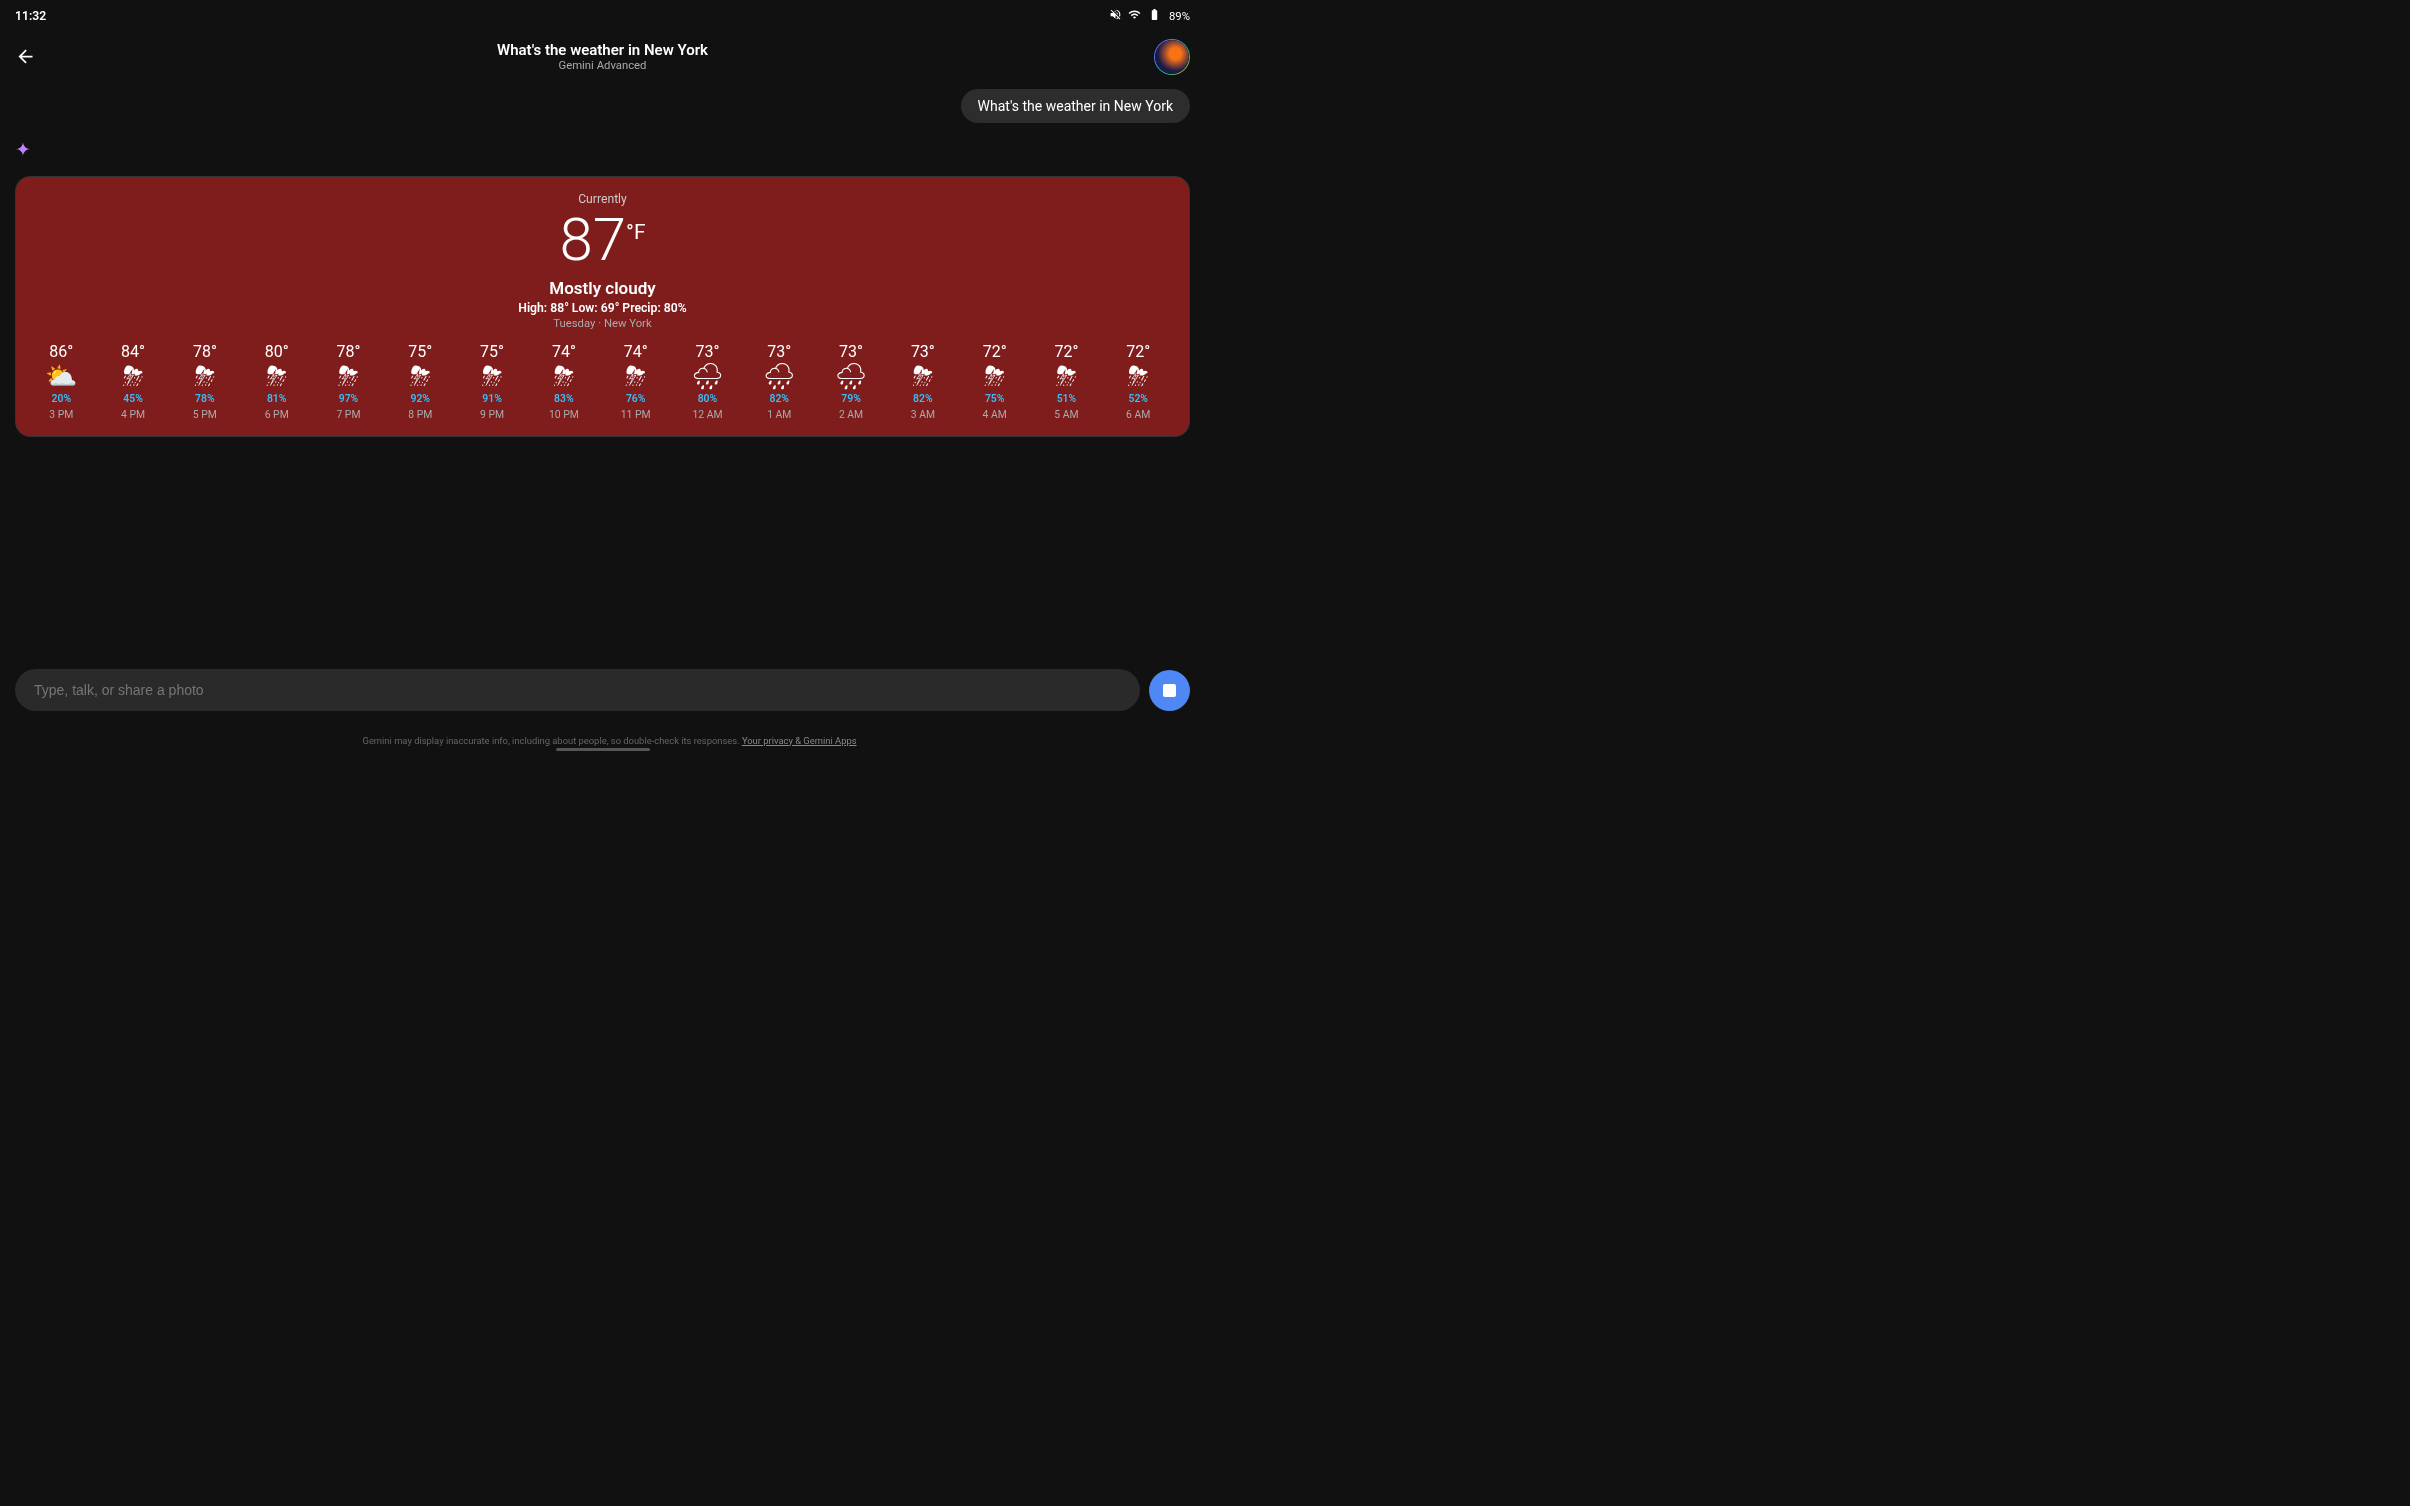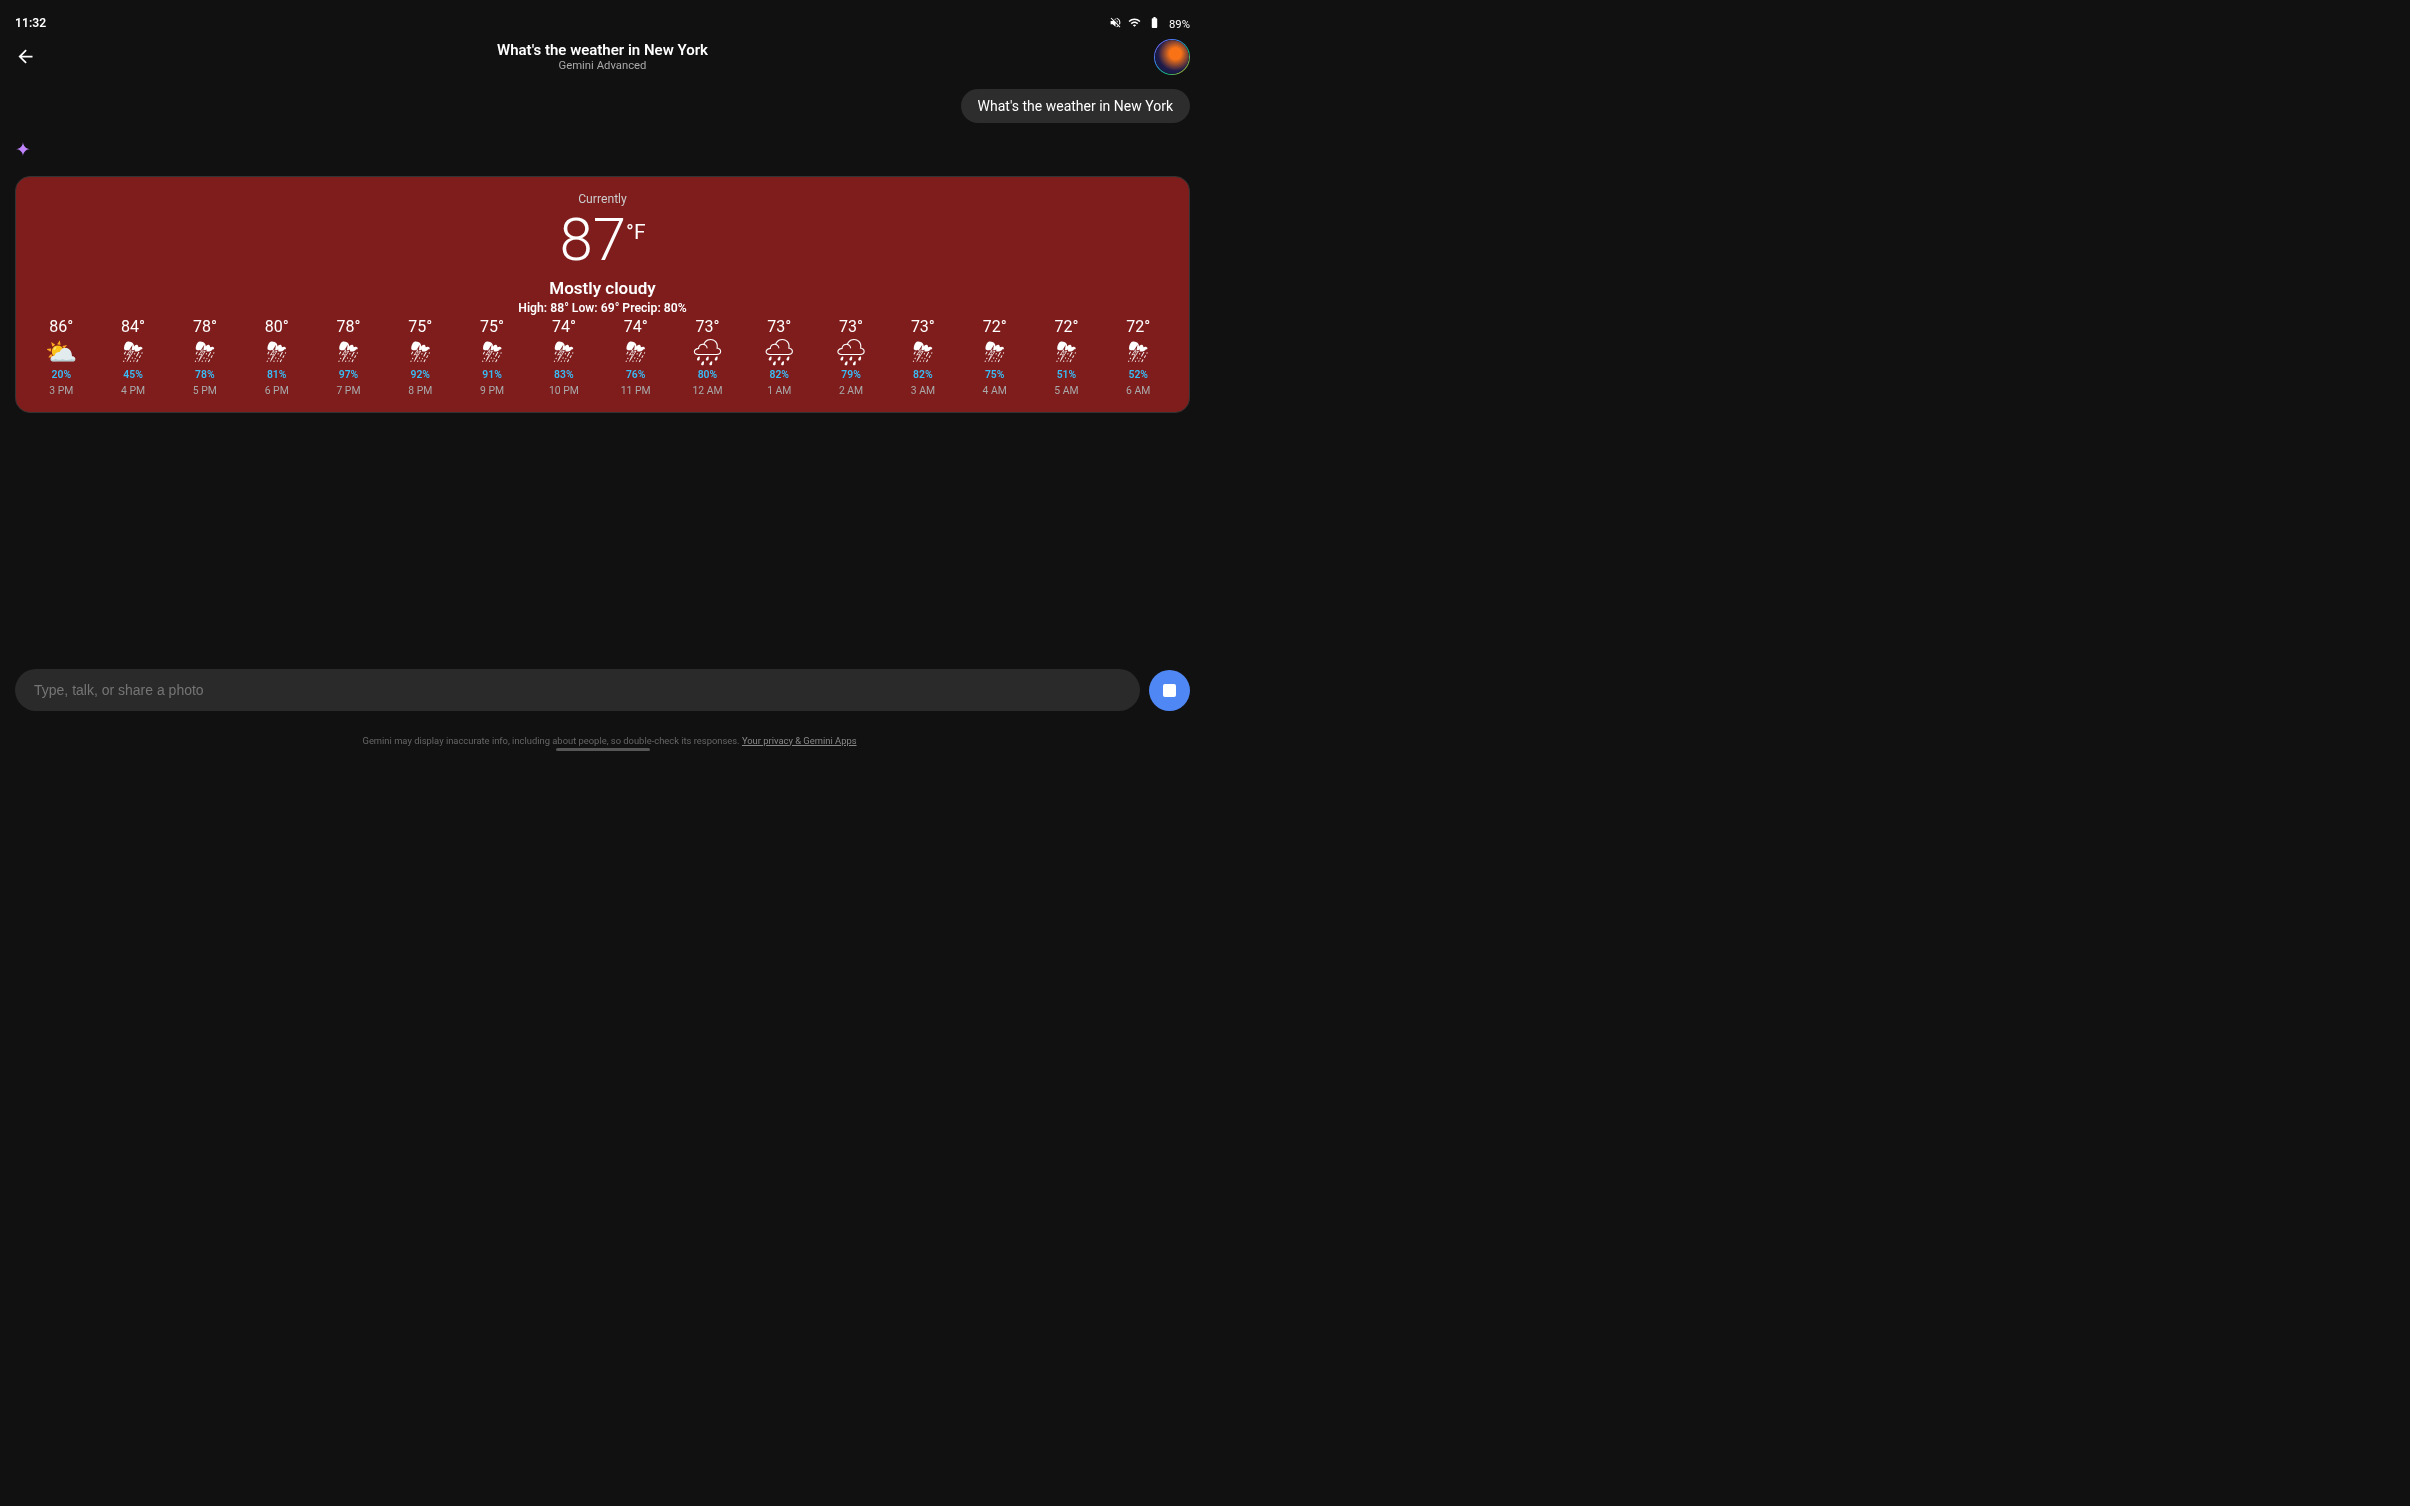--- a/index.html
+++ b/index.html
@@ -10,21 +10,21 @@
       width: 1205px;
       height: 753px;
       overflow: hidden;
       position: relative;
     }
 
     
     .status-bar {
       display: flex;
       justify-content: space-between;
-      align-items: flex-start;
+      align-items: center;
       padding: 16px 15px;
       height: 26px;
       gap: 40px;
     }
     .status-time {
       font-size: 12.2px;
       font-weight: 600;
       color: #fff;
     }
     .status-icons {
@@ -305,20 +305,21 @@
 
 <div class="gemini-star">✦</div>
 
 <div class="weather-card">
   <div class="weather-currently">Currently</div>
   <div class="weather-temp">
     <span>87</span><sup>°F</sup>
   </div>
   <div class="weather-desc">Mostly cloudy</div>
   <div class="weather-details">High: 88° Low: 69°  Precip: 80%</div>
+  <div class="weather-location">Tuesday · New York</div>
 
   <div class="hourly-scroll" id="hourly-container">
   <div class="hour-item">
         <div class="hour-temp">86°</div>
         <div class="hour-icon">⛅</div>
         <div class="hour-precip">20%</div>
         <div class="hour-label">3 PM</div>
       </div>
       <div class="hour-item">
         <div class="hour-temp">84°</div>

